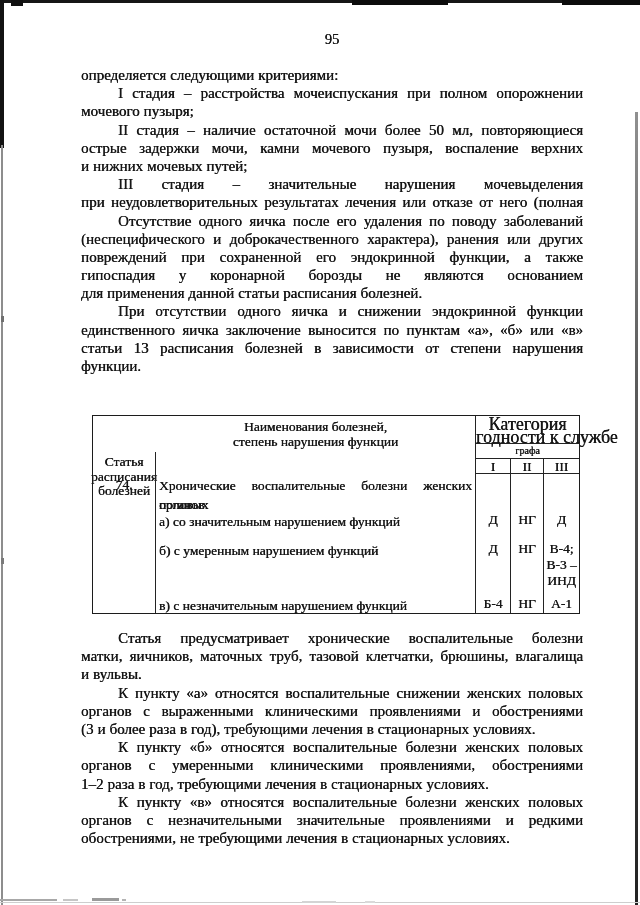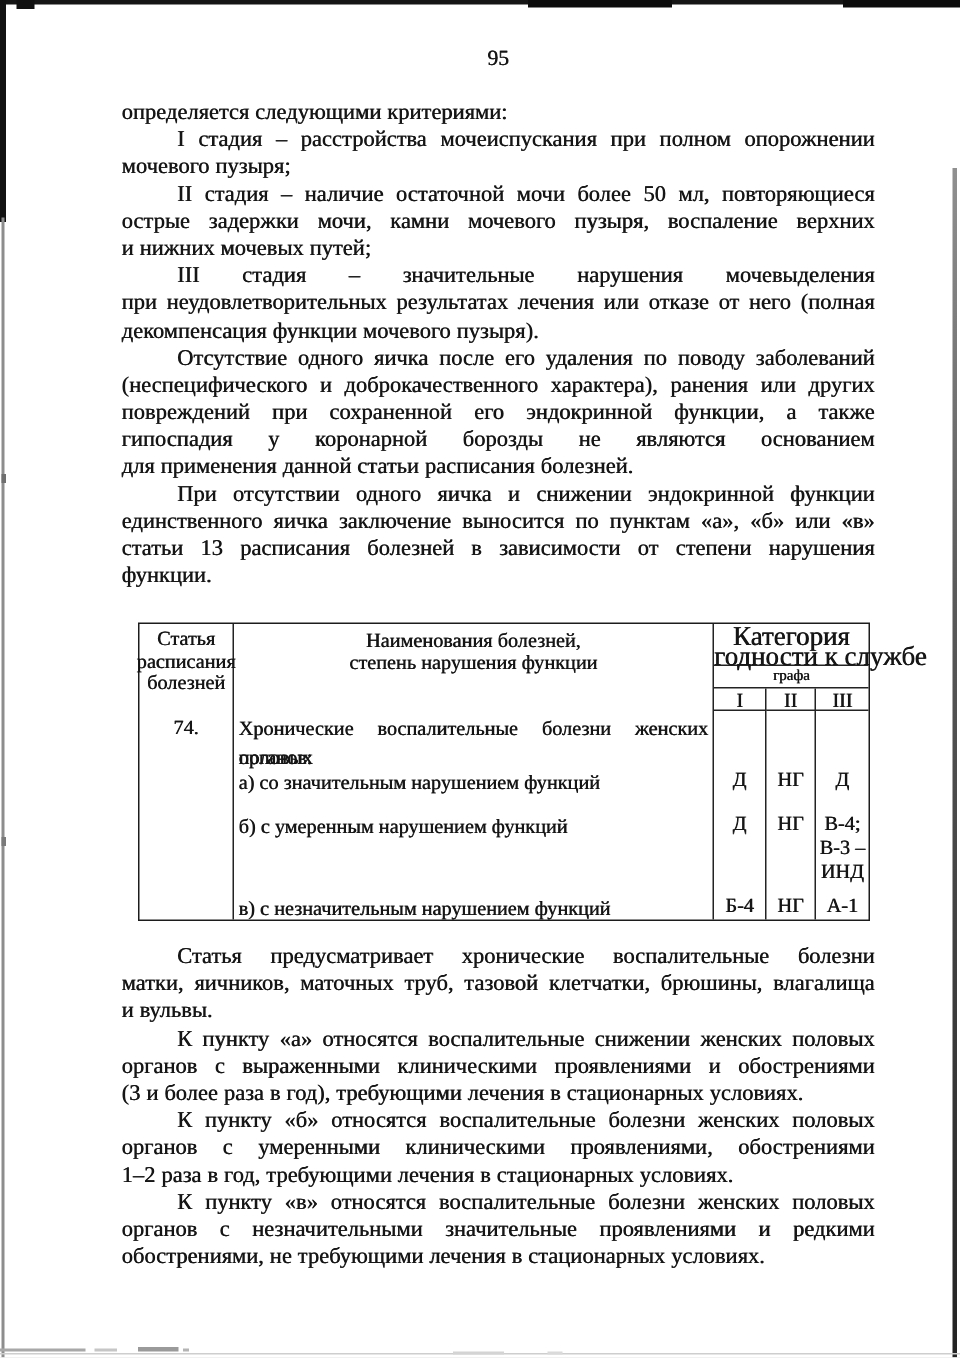--- a/index.html
+++ b/index.html
@@ -40,21 +40,21 @@
   
   .dtable{position:absolute;top:415px;left:92px;width:486px;height:197px;
     display:grid;box-sizing:content-box;
     grid-template-columns:63px 320px 35px 33px 1fr;
     grid-template-rows:28px 15px 15px 139px;
     border:1.5px solid #1c1c1c;font-size:13.5px;}
   .cell{box-sizing:border-box;overflow:visible;}
   .br{border-right:1.4px solid #232323;}
   .bb{border-bottom:1.4px solid #232323;}
   .h-article{grid-row:1/4;grid-column:1;display:flex;flex-direction:column;
-    justify-content:flex-start;align-items:center;padding-top:3px;line-height:14.6px;}
+    justify-content:flex-start;align-items:center;padding-top:3px;line-height:14.6px;margin-top:36px;}
   .h-name{grid-row:1/4;grid-column:2;text-align:center;padding-top:3px;line-height:15px;}
   .h-cat{grid-row:1;grid-column:3/6;text-align:center;font-size:18px;
     line-height:13px;padding-top:2px;white-space:nowrap;}
   .h-grafa{grid-row:2;grid-column:3/6;text-align:center;font-size:10px;line-height:14px;}
   .h-g{grid-row:3;text-align:center;line-height:14px;padding-top:0.5px;}
   .g1{grid-column:3;} .g2{grid-column:4;} .g3{grid-column:5;}
   .b-article{grid-row:4;grid-column:1;position:relative;}
   .b-name{grid-row:4;grid-column:2;position:relative;}
   .b-c1{grid-row:4;grid-column:3;position:relative;}
   .b-c2{grid-row:4;grid-column:4;position:relative;}
@@ -97,21 +97,20 @@
         <div class="ln last">мочевого пузыря;</div>
       </div>
       <div class="para">
         <div class="ln first j">II стадия – наличие остаточной мочи более 50 мл, повторяющиеся</div>
         <div class="ln j">острые задержки мочи, камни мочевого пузыря, воспаление верхних</div>
         <div class="ln last">и нижних мочевых путей;</div>
       </div>
       <div class="para">
         <div class="ln first j">III стадия – значительные нарушения мочевыделения</div>
         <div class="ln j">при неудовлетворительных результатах лечения или отказе от него (полная</div>
-        <div class="ln last">декомпенсация функции мочевого пузыря).</div>
       </div>
       <div class="para">
         <div class="ln first j">Отсутствие одного яичка после его удаления по поводу заболеваний</div>
         <div class="ln j">(неспецифического и доброкачественного характера), ранения или других</div>
         <div class="ln j">повреждений при сохраненной его эндокринной функции, а также</div>
         <div class="ln j">гипоспадия у коронарной борозды не являются основанием</div>
         <div class="ln last">для применения данной статьи расписания болезней.</div>
       </div>
       <div class="para">
         <div class="ln first j">При отсутствии одного яичка и снижении эндокринной функции</div>

